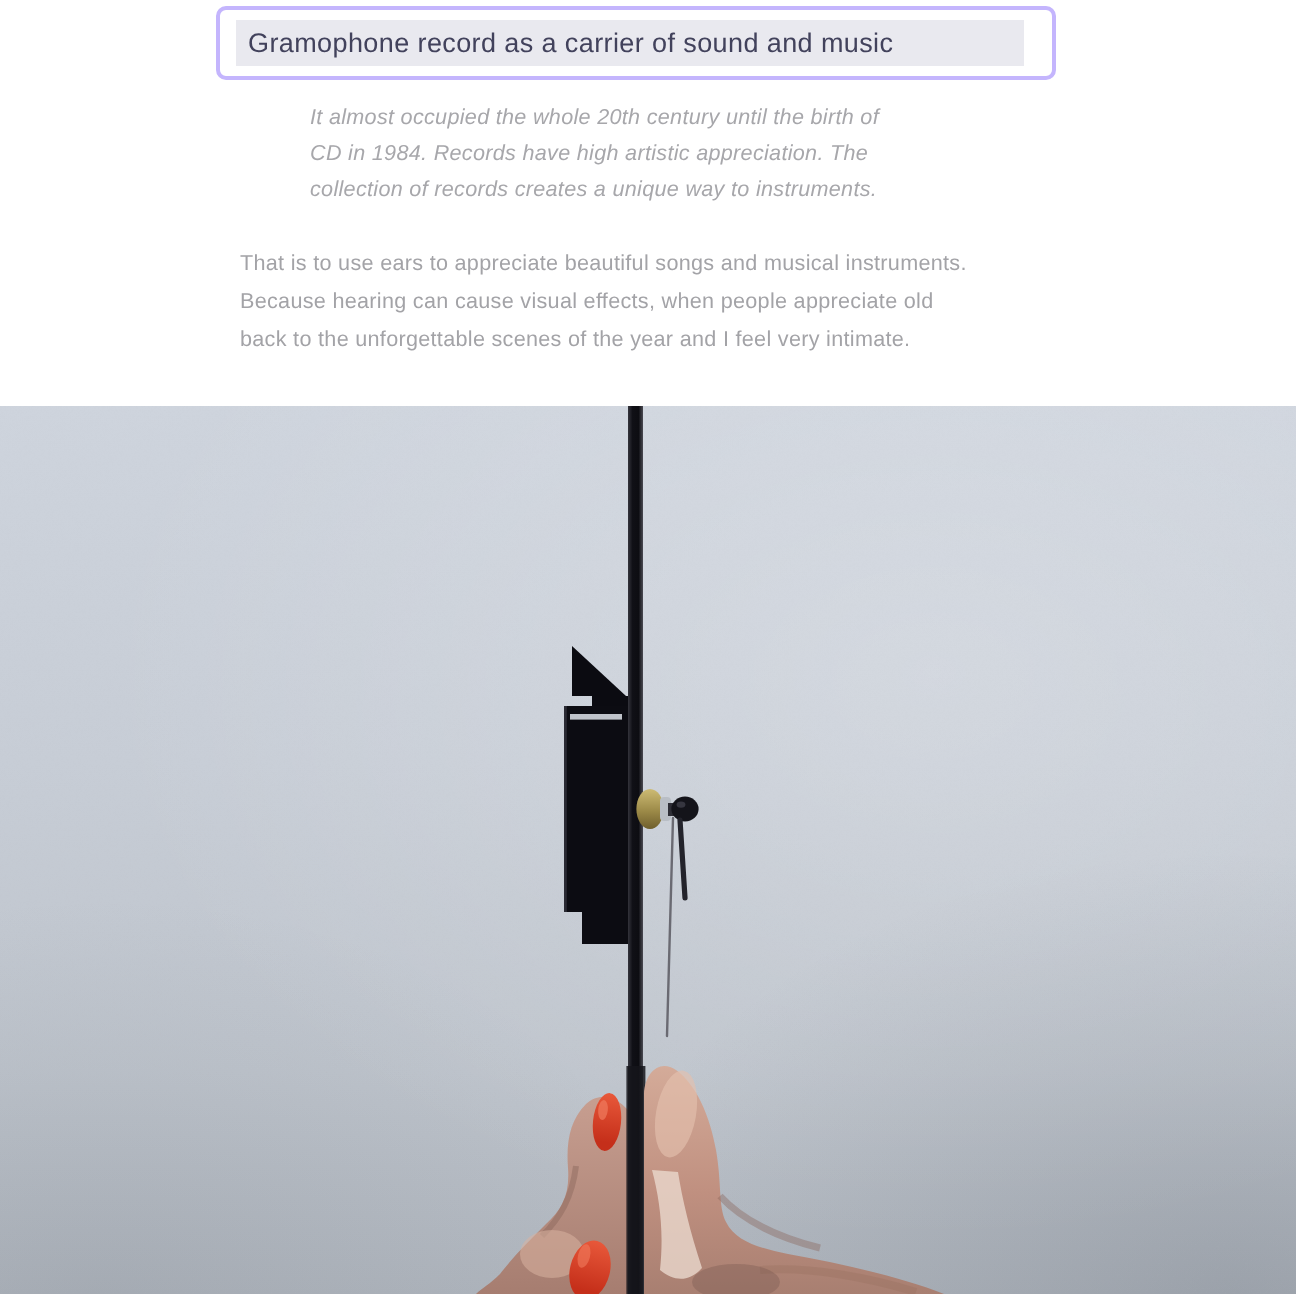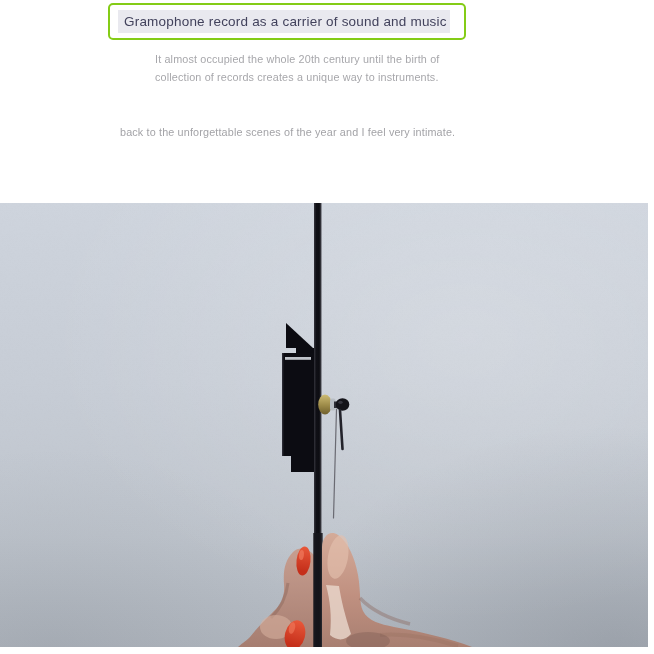--- a/index.html
+++ b/index.html
@@ -5,64 +5,67 @@
   html, body { margin:0; padding:0; }
   body {
     width:654px; height:654px;
     background:#ffffff;
     font-family:"Liberation Sans", sans-serif;
     position:relative;
     overflow:hidden;
   }
   .title-box {
     position:absolute; left:108px; top:3px;
-    width:358px; height:37px;
+    width:420px; height:37px;
     box-sizing:border-box;
-    border:2px solid #84cc16;
+    border:2px solid #c4b5fd;
     border-radius:5px;
     background:#ffffff;
     display:flex; align-items:center;
   }
   .title-text {
     flex:1;
     margin:0 14px 0 8px;
     background:#e9e9ef;
     color:#42425c;
     font-size:13.5px;
     letter-spacing:0.2px;
     padding:4px 6px;
     white-space:nowrap;
     overflow:hidden;
   }
   .para { position:absolute; }
   .para .line { white-space:nowrap; }
   #intro-para { left:155px; top:51px; color:#a7a7ab; font-size:10.8px; letter-spacing:0.15px; }
-  #intro-para .line { height:17.8px; line-height:17.8px; }
+  #intro-para .line { height:17.8px; line-height:17.8px;font-style:italic; }
   #body-para { left:120px; top:123px; color:#a3a3a7; font-size:10.8px; letter-spacing:0.15px; }
   #body-para .line { height:19px; line-height:19px; }
   .photo {
     position:absolute; left:0; top:203px;
     width:648px; height:444px;
     overflow:hidden;
   }
   .photo svg { display:block; }
 </style>
 </head>
 <body>
 
 <div class="title-box">
   <span class="title-text">Gramophone record as a carrier of sound and music</span>
 </div>
 
 <div class="para" id="intro-para">
   <div class="line">It almost occupied the whole 20th century until the birth of</div>
+  <div class="line">CD in 1984. Records have high artistic appreciation. The</div>
   <div class="line">collection of records creates a unique way to instruments.</div>
 </div>
 
 <div class="para" id="body-para">
+  <div class="line">That is to use ears to appreciate beautiful songs and musical instruments.</div>
+  <div class="line">Because hearing can cause visual effects, when people appreciate old</div>
   <div class="line">back to the unforgettable scenes of the year and I feel very intimate.</div>
 </div>
 
 <div class="photo">
   <svg width="648" height="444" viewBox="0 0 648 444" xmlns="http://www.w3.org/2000/svg">
     <defs>
       <linearGradient id="bgGrad" x1="0" y1="0" x2="0" y2="1">
         <stop offset="0" stop-color="#ced4dd"></stop>
         <stop offset="0.4" stop-color="#c7cdd6"></stop>
         <stop offset="0.75" stop-color="#bec4cc"></stop>

